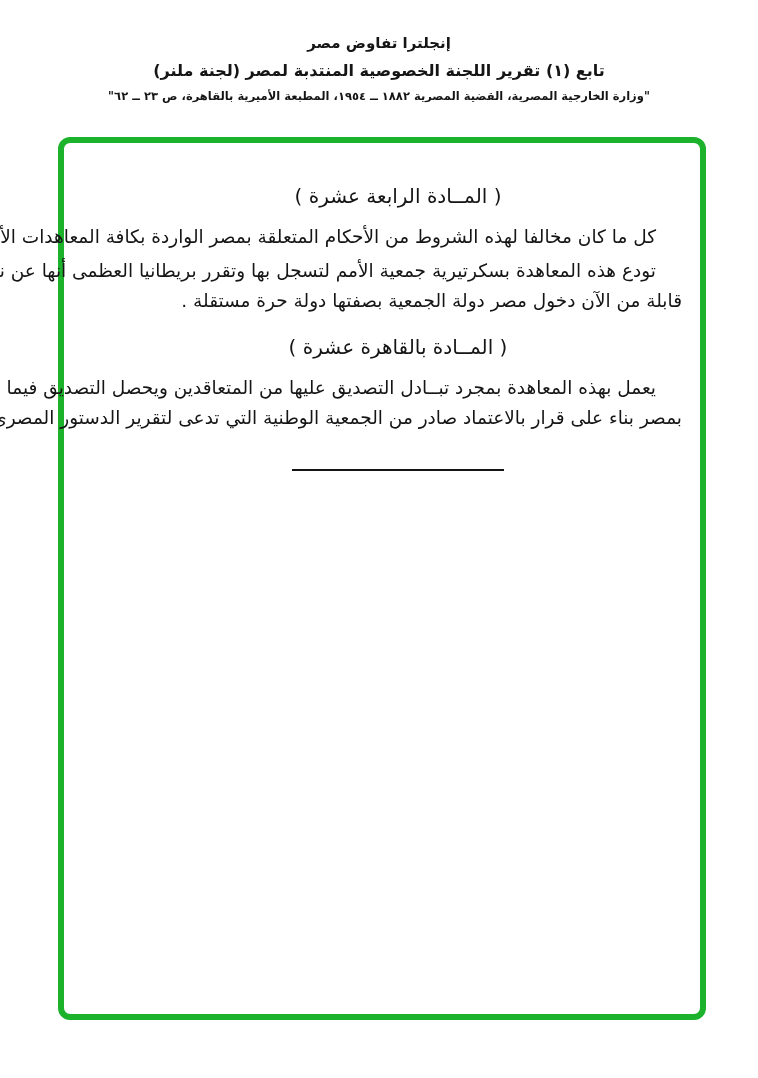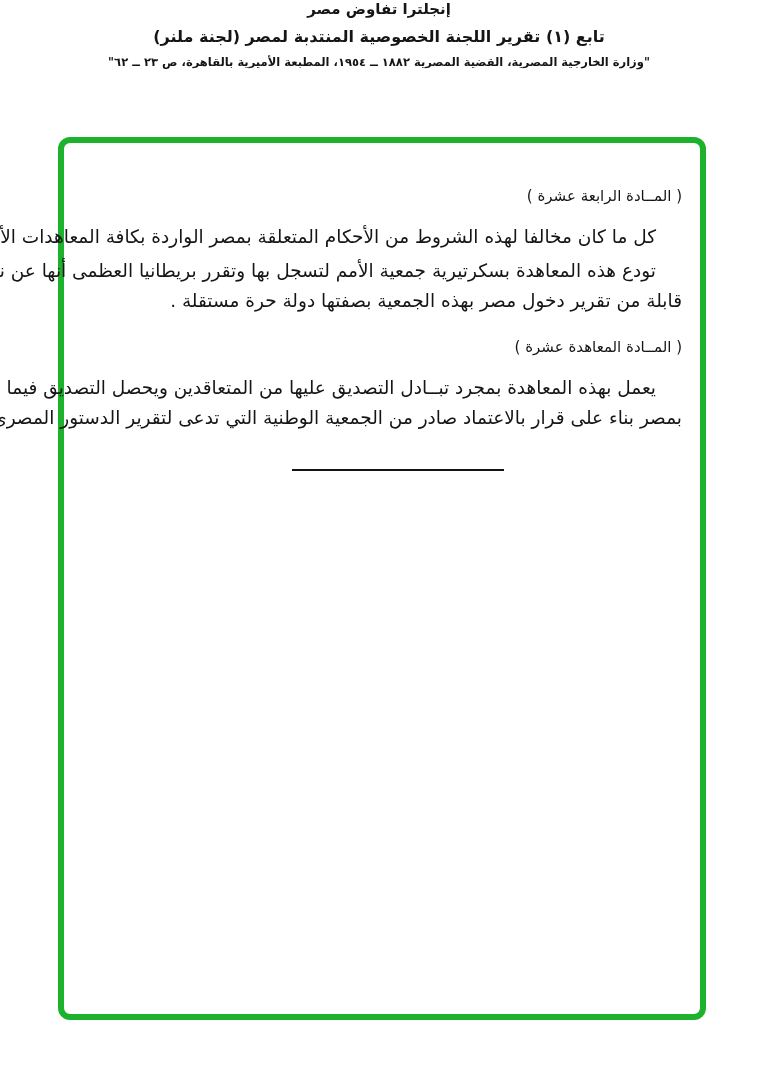--- a/index.html
+++ b/index.html
@@ -8,20 +8,21 @@
     width: 758px;
     height: 1078px;
     position: relative;
     font-family: "DejaVu Sans", sans-serif;
     color: #151515;
     overflow: hidden;
   }
   .page-header {
     direction: rtl;
     text-align: center;
+    padding-top: 34px;
   }
   .header-title {
     font-size: 15px;
     font-weight: bold;
     letter-spacing: 0.3px;
     margin-bottom: 7px;
   }
   .header-subtitle {
     font-size: 16px;
     font-weight: bold;
@@ -41,21 +42,22 @@
     border: 6px solid #1cb22c;
     border-radius: 12px;
     background: #ffffff;
   }
   .document-content {
     direction: rtl;
     padding: 22px 18px 0 50px;
   }
   .article { margin-bottom: 4px; }
   .article-heading {
-    font-size: 15px;
+    text-align: center;
+    font-size: 20px;
     line-height: 26px;
     margin: 18px 0 13px 0;
   }
   .article-line {
     text-align: right;
     font-size: 18.5px;
     line-height: 30px;
     white-space: nowrap;
   }
   .article-line.first-line { padding-right: 26px; }
@@ -79,25 +81,25 @@
 <section class="document-frame" style="border-color: rgb(28, 178, 44);">
   <div class="document-content">
 
     <article class="article">
       <div class="article-heading">( المــادة الرابعة عشرة )</div>
       <div class="article-line first-line">كل ما كان مخالفا لهذه الشروط من الأحكام المتعلقة بمصر الواردة بكافة المعاهدات الأخرى</div>
     </article>
 
     <article class="article">
       <div class="article-line first-line">تودع هذه المعاهدة بسكرتيرية جمعية الأمم لتسجل بها وتقرر بريطانيا العظمى أنها عن نفسها</div>
-      <div class="article-line">قابلة من تقرير دخول مصر بهذه الجمعية بصفتها دولة حرة مستقلة .</div>
+      <div class="article-line">قابلة من الآن دخول مصر دولة الجمعية بصفتها دولة حرة مستقلة .</div>
     </article>
 
     <article class="article">
-      <div class="article-heading">( المــادة المعاهدة عشرة )</div>
+      <div class="article-heading">( المــادة بالقاهرة عشرة )</div>
       <div class="article-line first-line">يعمل بهذه المعاهدة بمجرد تبــادل التصديق عليها من المتعاقدين ويحصل التصديق فيما يتعلق</div>
       <div class="article-line">بمصر بناء على قرار بالاعتماد صادر من الجمعية الوطنية التي تدعى لتقرير الدستور المصرى الجديد .</div>
     </article>
 
     <hr class="divider">
 
   </div>
 </section>
 
 </body></html>

